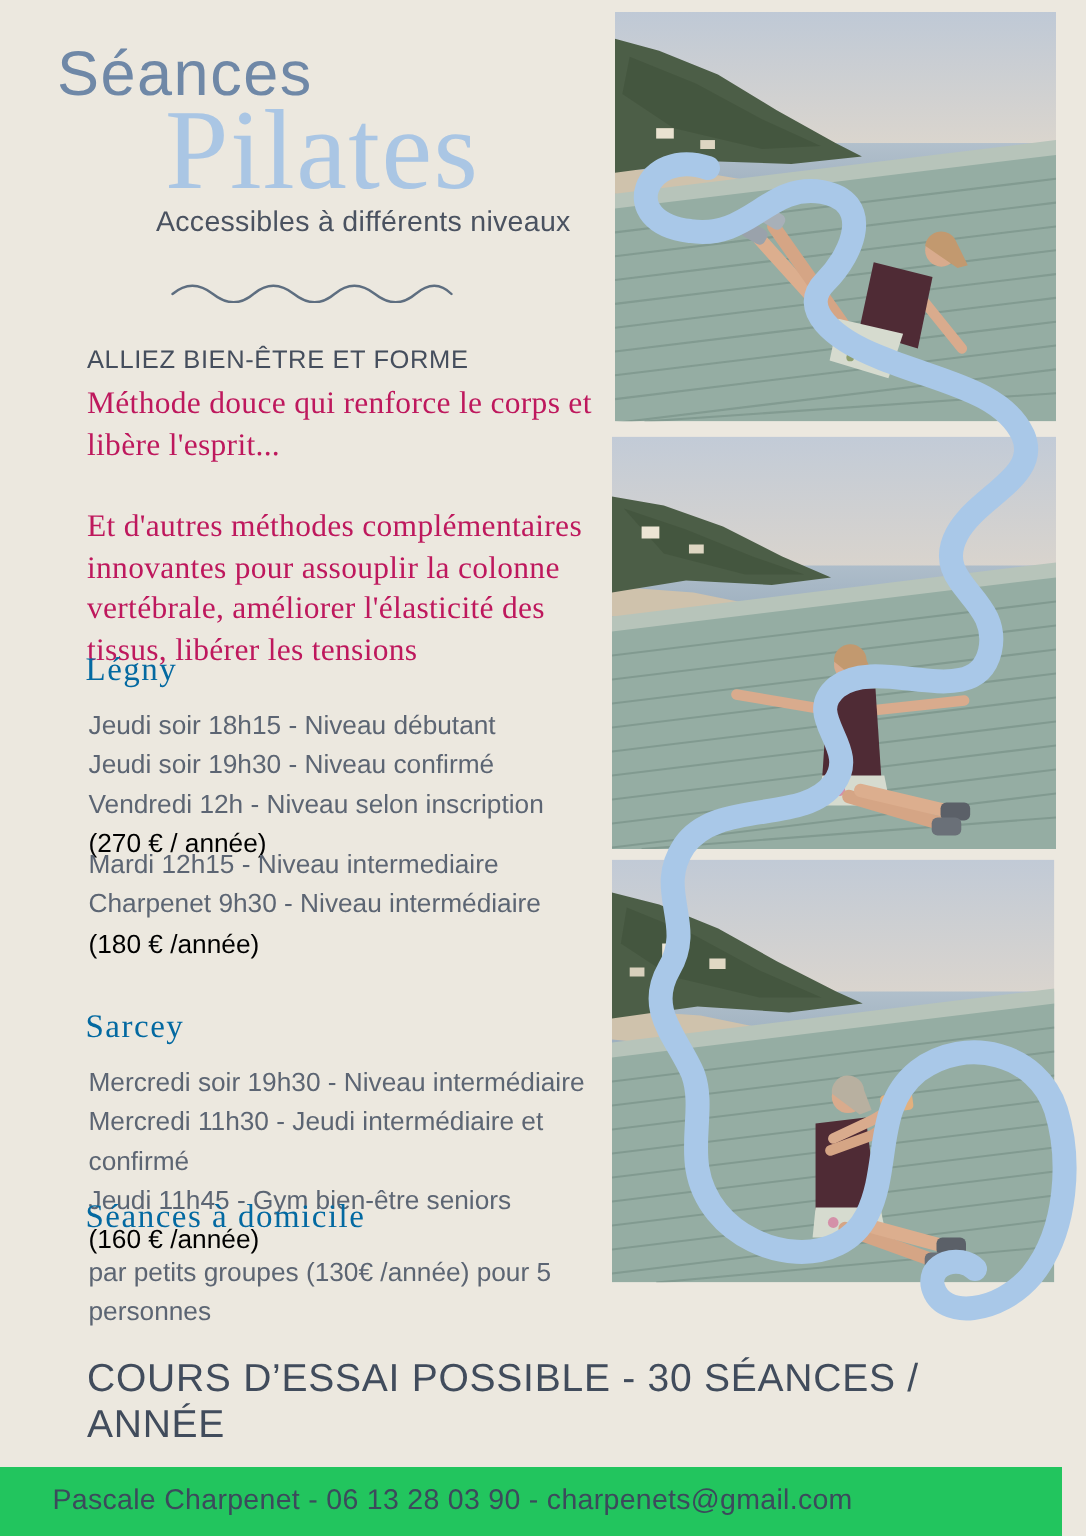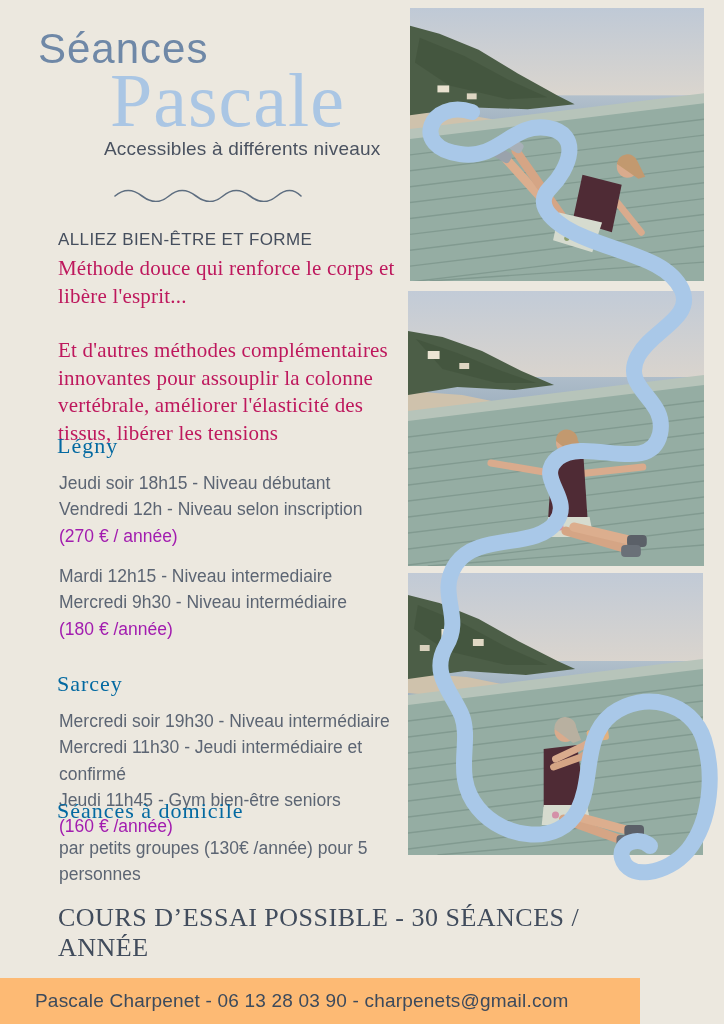--- a/index.html
+++ b/index.html
@@ -34,75 +34,76 @@
   }
   .para1{top:255px;}
   .para2{top:309px;margin-top:28px;}
   
   .loc{position:absolute;left:57px;width:360px;}
   .loc h2{
     font-family:"Liberation Serif",serif;font-weight:normal;
     font-size:22px;color:#0369a1;margin:0 0 11px 0;letter-spacing:1px;
   }
   .loc .line{font-size:17.5px;color:#5c6573;line-height:1.5;margin:0 0 0 2px;}
-  .loc .price{font-size:17.5px;color:#a21caf;line-height:1.5;margin:0 0 0 2px;}
+  .loc .price{font-size:17.5px;color:#000000;line-height:1.5;margin:0 0 0 2px;}
   .sec1{top:433px;}
   .sec2{top:563px;}
   .sec3{top:671px;}
   .sec4{top:798px;}
   .sec4 .line{width:330px;}
   
   .trial-note{
     position:absolute;left:58px;top:903px;margin:0;width:600px;
-    font-family:Liberation Serif, serif;font-weight:normal;
+    font-family:Liberation Sans, sans-serif;font-weight:normal;
     font-size:26px;color:#414c5c;letter-spacing:0.5px;
   }
   
   .photo{position:absolute;overflow:hidden;}
   .photo svg{display:block;width:100%;height:100%;}
   .photo1{left:410px;top:8px;width:294px;height:273px;}
   .photo2{left:408px;top:291px;width:296px;height:275px;}
   .photo3{left:408px;top:573px;width:295px;height:282px;}
   
   .ribbon{position:absolute;left:390px;top:80px;width:334px;height:830px;pointer-events:none;}
   
   .footer-bar{
-    position:absolute;left:0;bottom:0;width:640px;height:46px;background:#fdba74;
+    position:absolute;left:0;bottom:0;width:708px;height:46px;background:#22c55e;
     display:flex;align-items:center;margin-top:24px;
   }
   .footer-contact{margin-left:35px;font-size:19px;color:#3c4a5c;letter-spacing:0.2px;}
 </style>
 </head>
 <body>
 
 <div class="page">
 
   <div class="title-block">
     <h1 class="title-line1">Séances</h1>
-    <div class="title-line2">Pascale</div>
+    <div class="title-line2">Pilates</div>
     <div class="subtitle">Accessibles à différents niveaux</div>
     <svg class="wave-divider" width="192" height="18" viewBox="0 0 192 18">
       <path d="M3 12 Q 16 1 30 12 T 57 12 T 84 12 T 111 12 T 138 12 T 165 12 T 189 12" fill="none" stroke="#5e6e80" stroke-width="1.6" stroke-linecap="round"></path>
     </svg>
   </div>
 
   <h3 class="intro-heading">ALLIEZ BIEN-ÊTRE ET FORME</h3>
   <p class="intro-para para1">Méthode douce qui renforce le corps et libère l'esprit...</p>
   <p class="intro-para para2">Et d'autres méthodes complémentaires innovantes pour assouplir la colonne vertébrale, améliorer l'élasticité des tissus, libérer les tensions</p>
 
   <div class="loc sec1">
     <h2>Légny</h2>
     <div class="line">Jeudi soir 18h15 - Niveau débutant</div>
+    <div class="line">Jeudi soir 19h30 - Niveau confirmé</div>
     <div class="line">Vendredi 12h - Niveau selon inscription</div>
     <div class="price">(270 € / année)</div>
   </div>
 
   <div class="loc sec2">
     <div class="line">Mardi 12h15 - Niveau intermediaire</div>
-    <div class="line">Mercredi 9h30 - Niveau intermédiaire</div>
+    <div class="line">Charpenet 9h30 - Niveau intermédiaire</div>
     <div class="price">(180 € /année)</div>
   </div>
 
   <div class="loc sec3">
     <h2>Sarcey</h2>
     <div class="line">Mercredi soir 19h30 - Niveau intermédiaire</div>
     <div class="line">Mercredi 11h30 - Jeudi intermédiaire et confirmé</div>
     <div class="line">Jeudi 11h45 - Gym bien-être seniors</div>
     <div class="price">(160 € /année)</div>
   </div>

